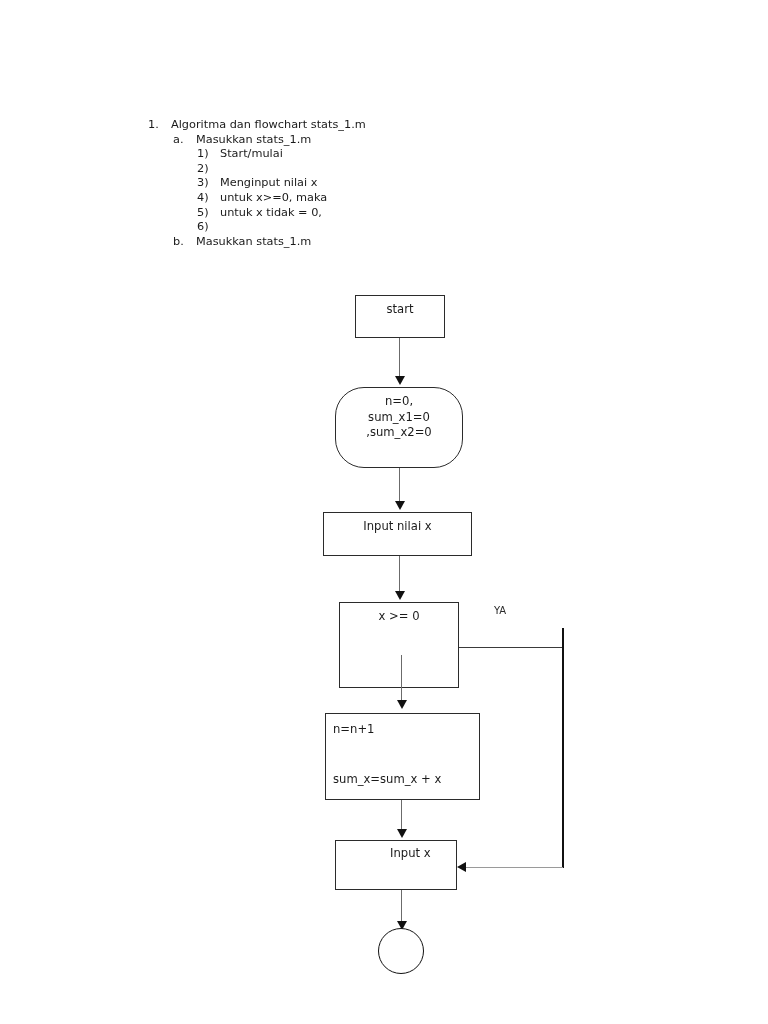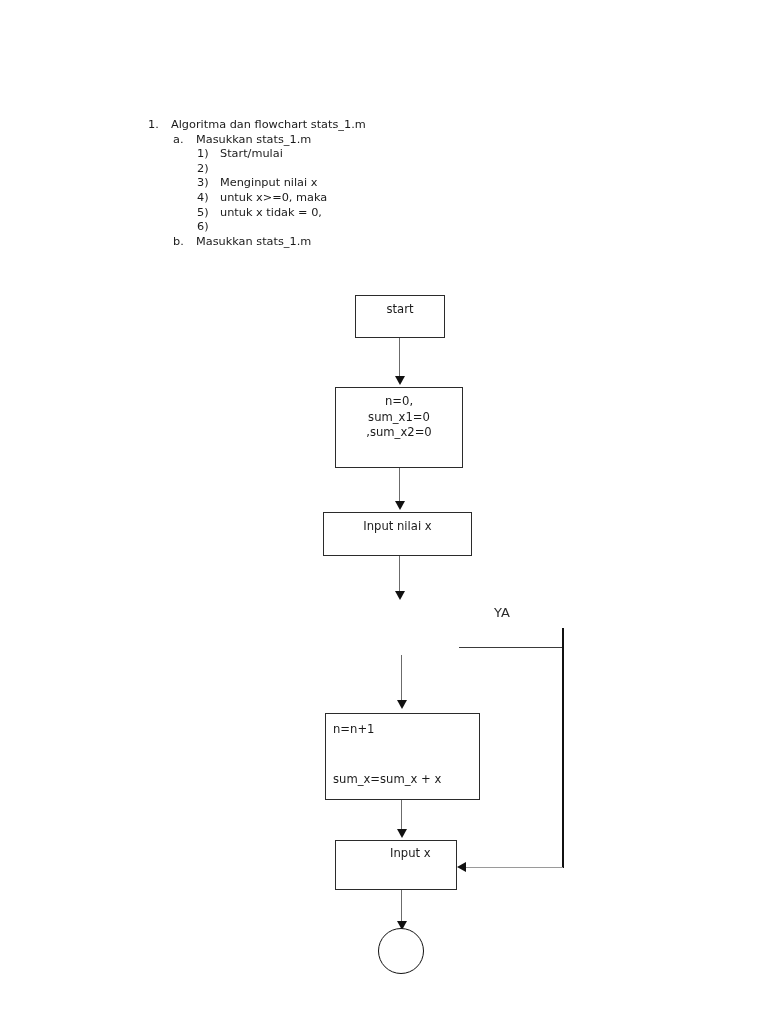--- a/index.html
+++ b/index.html
@@ -73,21 +73,21 @@
     padding-top: 6px;
   }
   .node.left .lbl {
     text-align: left;
     padding-left: 7px;
     padding-top: 5px;
   }
 
   
   #n-start      { left: 355px; top: 285px; width: 90px;  height: 43px; }
-  #n-init       { left: 335px; top: 377px; width: 128px; height: 81px; }
+  #n-init       { left: 335px; top: 377px; width: 128px; height: 81px; border-radius: 29px; }
   #n-inputnilai { left: 323px; top: 502px; width: 149px; height: 44px; }
   #n-decision   { left: 339px; top: 592px; width: 120px; height: 86px; }
   #n-process    { left: 325px; top: 703px; width: 155px; height: 87px; }
   #n-inputx     { left: 335px; top: 830px; width: 122px; height: 50px; padding-left: 47px; }
 
   #n-process .lbl {
     line-height: 25px;
     padding-top: 3px;
     font-size: 11.6px;
   }
@@ -133,21 +133,21 @@
     position: absolute;
     width: 0;
     height: 0;
     border-top: 5px solid transparent;
     border-bottom: 5px solid transparent;
     border-right: 9px solid #111111;
   }
 
   .edge-label {
     position: absolute;
-    font-size: 13px;
+    font-size: 10px;
     color: #2b2b2b;
     white-space: pre;
   }
 </style>
 </head>
 <body>
 
 <div id="page">
 
   <div id="outline">
@@ -216,20 +216,23 @@
     <div class="vline" style="left:399px; top:458px; height:36px;"></div>
     <div class="arrow-down" style="left:395px; top:491px;"></div>
 
     <div class="node center" id="n-inputnilai">
       <span class="lbl">Input nilai x</span>
     </div>
 
     <div class="vline" style="left:399px; top:546px; height:38px;"></div>
     <div class="arrow-down" style="left:395px; top:581px;"></div>
 
+    <div class="node center" id="n-decision">
+      <span class="lbl">x &gt;= 0</span>
+    </div>
 
     <div class="hline" style="left:459px; top:637px; width:105px;"></div>
     <div class="edge-label" style="left:494px; top:595px;">YA</div>
 
     <div class="vline-dark" style="left:562px; top:618px; height:72px;"></div>
     <div class="vline-dark" style="left:562px; top:686px; height:172px;"></div>
 
     <div class="hline" style="left:466px; top:857px; width:97px; background:#9a9a9a;"></div>
     <div class="arrow-left" style="left:457px; top:852px;"></div>
 

